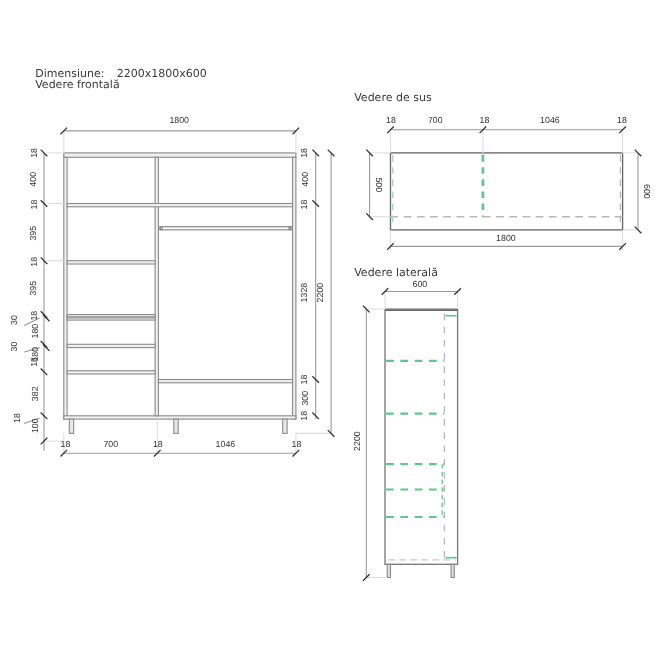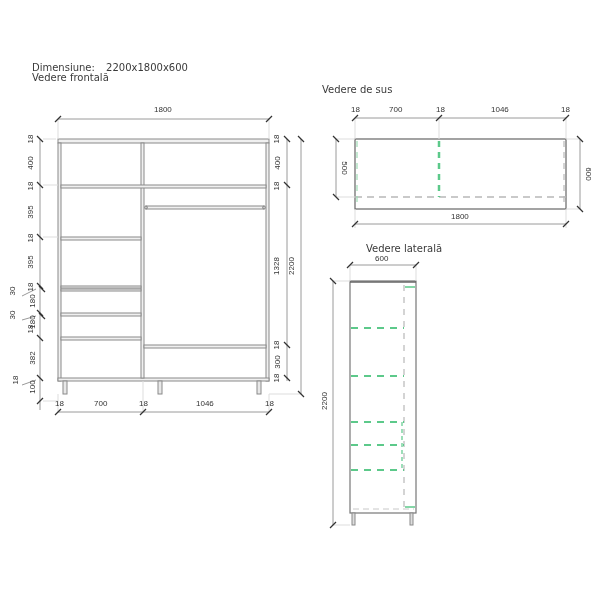--- a/index.html
+++ b/index.html
@@ -11,21 +11,21 @@
 </style>
 </head>
 <body>
 
 <div class="title" style="left:32px; top:62px;">
   <span>Dimensiune:</span>
   <span style="margin-left:8px;">2200x1800x600</span>
 </div>
 <div class="title" style="left:32px; top:72px;">Vedere frontală</div>
 <div class="title" style="left:322px; top:84px;text-align:right;">Vedere de sus</div>
-<div class="title" style="left:322px; top:243px;margin-left:44px;">Vedere laterală</div>
+<div class="title" style="left:322px; top:243px;">Vedere laterală</div>
 
 <svg width="600" height="600" viewBox="0 0 600 600">
   <g stroke="#8a8a8a" fill="none" stroke-width="1">
 
     <g>
 
       <rect x="58" y="139" width="211" height="4" fill="#f0f0f0"></rect>
 
       <rect x="58" y="143" width="3" height="238" fill="#f0f0f0"></rect>
       <rect x="266" y="143" width="3" height="238" fill="#f0f0f0"></rect>

